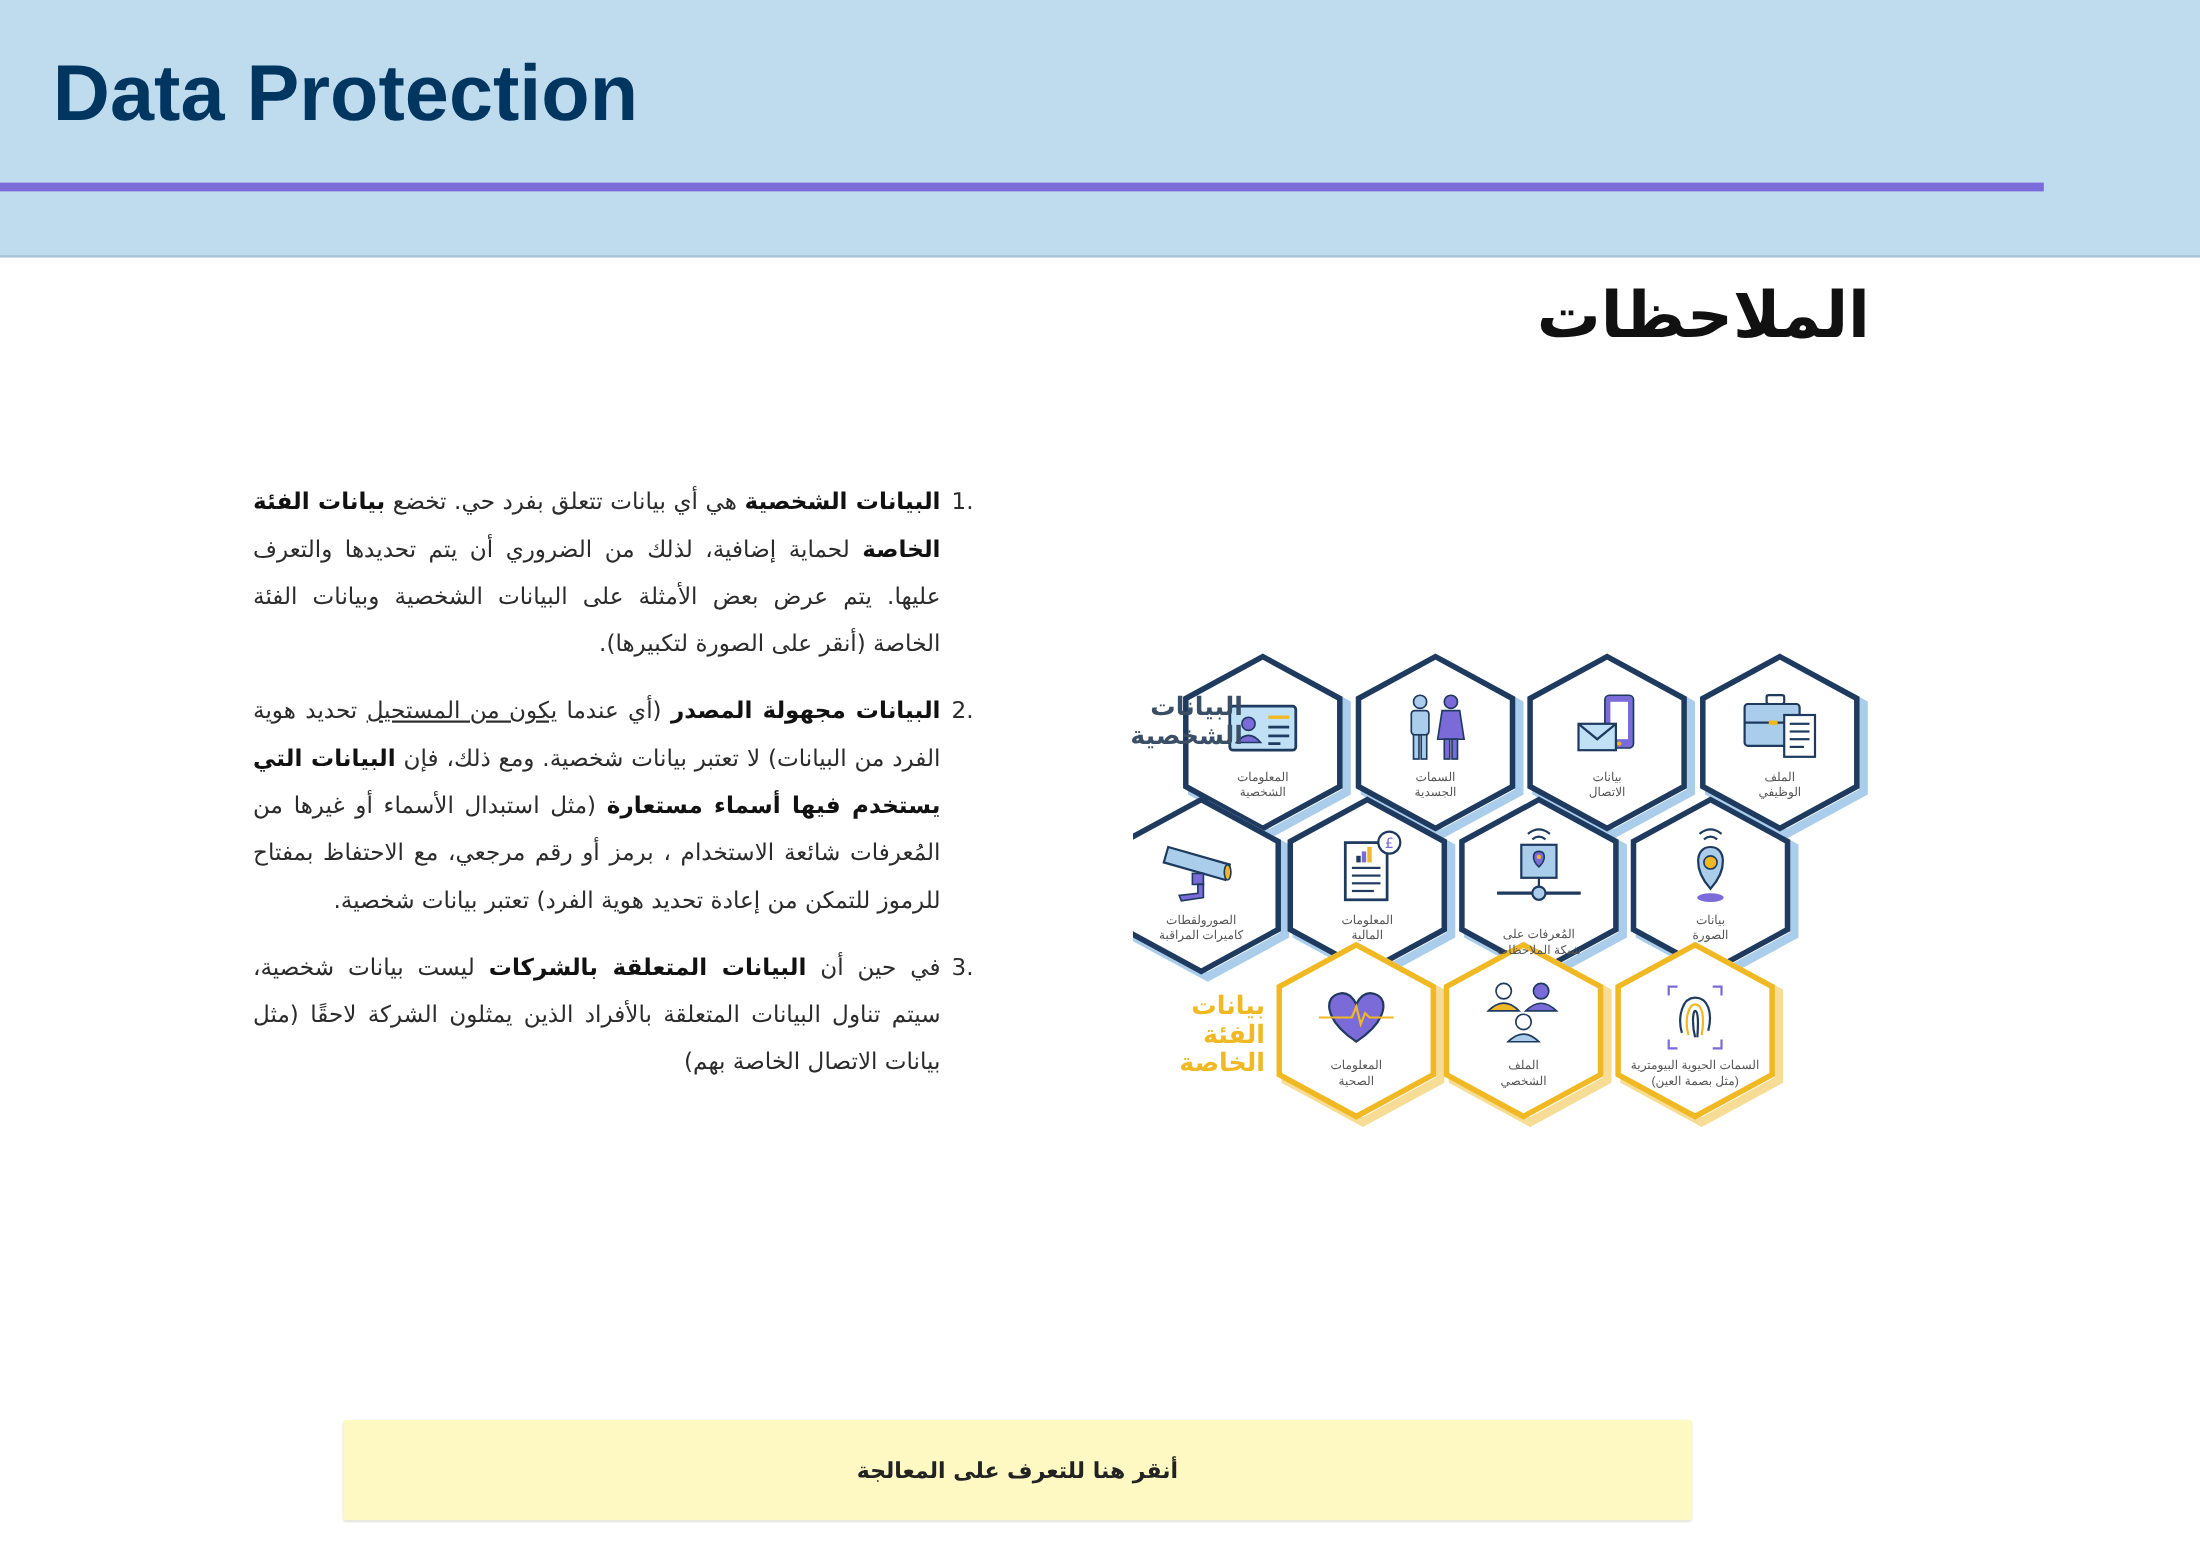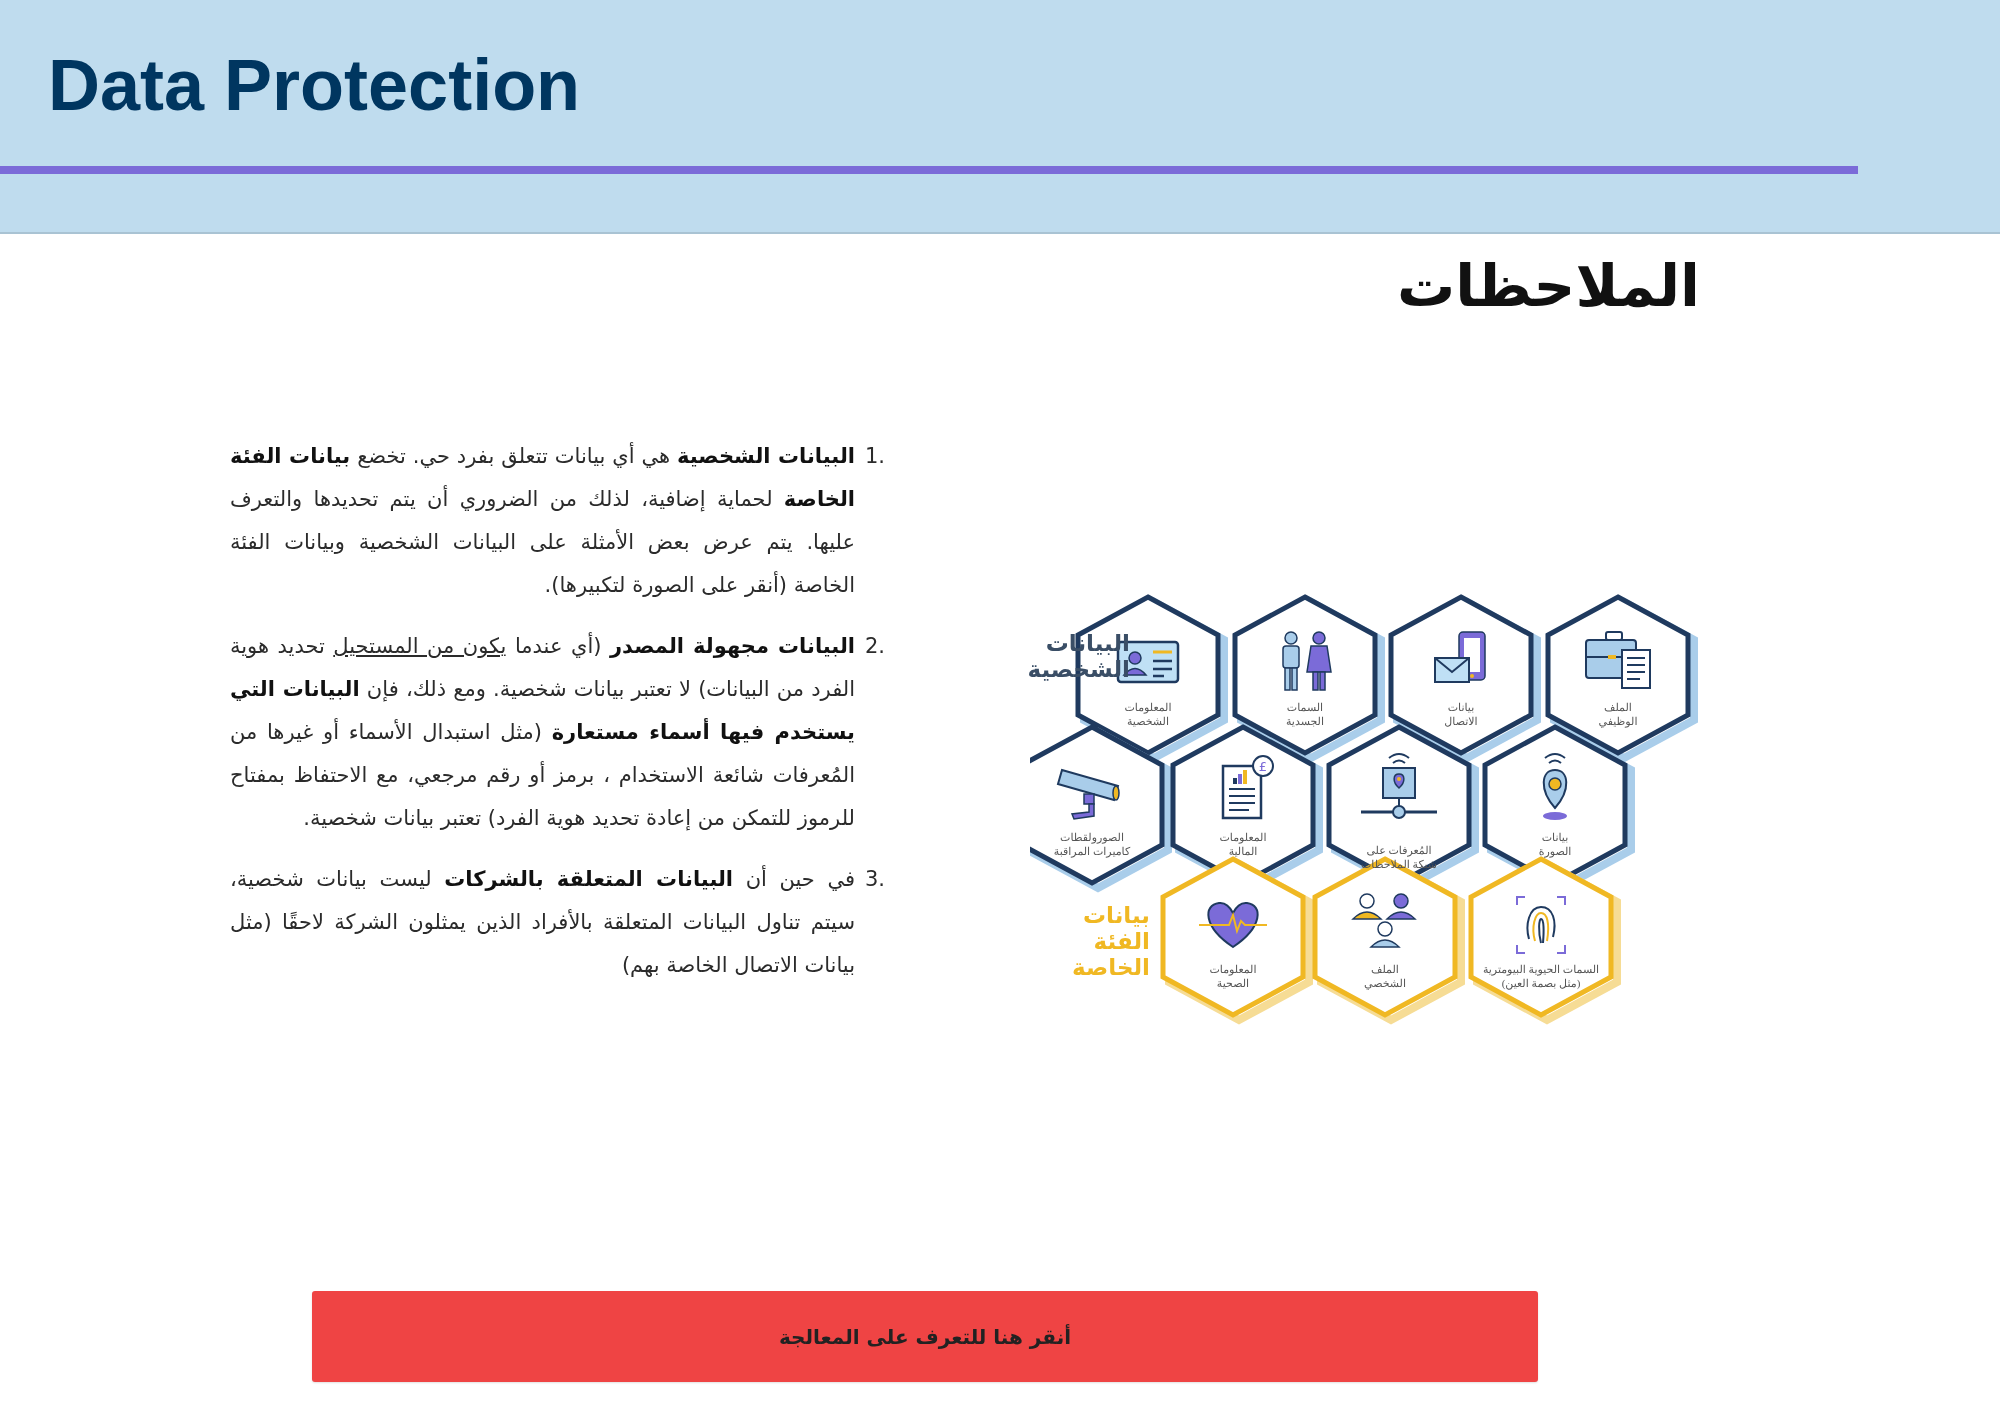--- a/index.html
+++ b/index.html
@@ -9,22 +9,22 @@
   .rule{position:absolute;left:0;top:166px;width:1858px;height:8px;background:#7b6bd8;}
   .notes-heading{position:absolute;left:1400px;top:252px;width:300px;text-align:right;direction:rtl;font-size:58px;font-weight:bold;color:#111;font-family:"DejaVu Sans",sans-serif;}
   .notes{position:absolute;left:230px;top:435px;width:655px;direction:rtl;text-align:justify;font-family:"DejaVu Sans",sans-serif;font-size:21px;color:#2b2b2b;line-height:43px;}
   .note{position:relative;margin:0 0 18px 0;padding-right:30px;}
   .note .num{position:absolute;right:0;top:0;direction:ltr;}
   .note b{color:#111;}
   .note u{text-decoration:underline;}
   .graphic{position:absolute;left:1030px;top:580px;width:740px;height:450px;}
   .graphic svg{position:absolute;left:0;top:0;}
   .group-label{position:absolute;direction:rtl;text-align:right;font-family:"DejaVu Sans",sans-serif;font-weight:bold;font-size:23px;line-height:26px;}
-  .hex-label{position:absolute;width:120px;text-align:center;direction:rtl;font-family:Liberation Serif, serif;font-size:11px;line-height:14px;color:#555;}
-  .cta{position:absolute;left:312px;top:1291px;width:1226px;height:91px;background:#ef4444;border-radius:3px;display:flex;align-items:center;justify-content:center;cursor:pointer;box-shadow:0 1px 2px rgba(0,0,0,0.12);}
+  .hex-label{position:absolute;width:120px;text-align:center;direction:rtl;font-family:Liberation Sans, sans-serif;font-size:11px;line-height:14px;color:#555;}
+  .cta{position:absolute;left:312px;top:1291px;width:1226px;height:91px;background:#fef9c3;border-radius:3px;display:flex;align-items:center;justify-content:center;cursor:pointer;box-shadow:0 1px 2px rgba(0,0,0,0.12);}
   .cta span{direction:rtl;font-family:"DejaVu Sans",sans-serif;font-weight:bold;font-size:20px;color:#222;}
 </style>
 </head>
 <body>
 
 <div class="header">
   <div class="title">Data Protection</div>
   <div class="rule"></div>
 </div>
 

